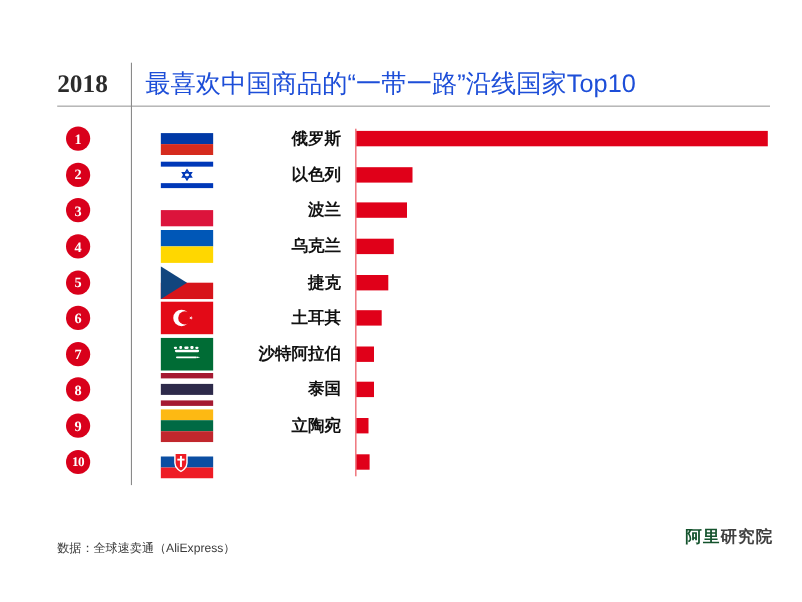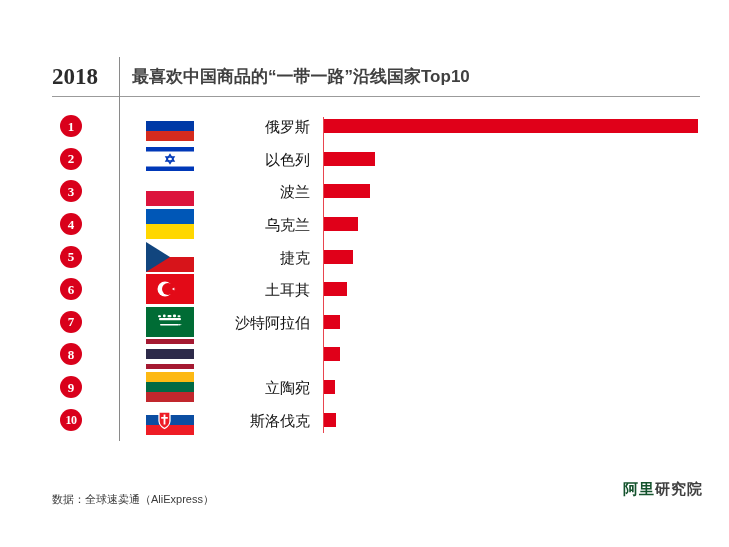--- a/index.html
+++ b/index.html
@@ -38,23 +38,23 @@
     font-size: 23px;
     font-weight: bold;
     color: #2b2b2b;
     letter-spacing: 0px;
     font-family: "Liberation Serif", "DejaVu Serif", serif;
     text-align: left;
     line-height: 1;
   }
   .header-title {
     padding-left: 17px;
-    font-size: 17px;
-    font-weight: bold;
-    color: #404040;
+    font-size: 23px;
+    font-weight: normal;
+    color: #1d4ed8;
     line-height: 1;
     white-space: nowrap;
   }
   .header-rule {
     position: absolute;
     left: 52px;
     top: 96px;
     width: 648px;
     height: 1px;
     background: #9b9b9b;
@@ -114,21 +114,21 @@
   .flag svg { display: block; width: 48px; height: 30px; }
 
   .country-label {
     position: absolute;
     left: 198px;
     width: 112px;
     top: 50%;
     transform: translateY(-50%);
     text-align: right;
     font-size: 15px;
-    font-weight: normal;
+    font-weight: bold;
     color: #111111;
     white-space: nowrap;
     line-height: 1;
   }
 
   .bar-track {
     position: absolute;
     left: 324px;
     right: 20px;
     top: 50%;
@@ -311,20 +311,21 @@
       <div class="row">
         <div class="rank-badge">8</div>
         <div class="flag">
           <svg viewBox="0 0 48 30">
             <rect width="48" height="30" fill="#ffffff"></rect>
             <rect width="48" height="5" fill="#a51931"></rect>
             <rect y="25" width="48" height="5" fill="#a51931"></rect>
             <rect y="10" width="48" height="10" fill="#2d2a4a"></rect>
           </svg>
         </div>
+        <div class="country-label">泰国</div>
         <div class="bar-track">
           <div class="bar" style="width:16.1px"></div>
         </div>
       </div>
       <div class="row">
         <div class="rank-badge">9</div>
         <div class="flag">
           <svg viewBox="0 0 48 30">
             <rect width="48" height="10" fill="#fdb913"></rect>
             <rect y="10" width="48" height="10" fill="#006a44"></rect>
@@ -343,21 +344,20 @@
             <rect width="48" height="10" fill="#ffffff"></rect>
             <rect y="10" width="48" height="10" fill="#0b4ea2"></rect>
             <rect y="20" width="48" height="10" fill="#ee1c25"></rect>
             <path d="M13 7 h11 v9 c0 5 -5.5 7.5 -5.5 7.5 S13 21 13 16 z" fill="#ee1c25" stroke="#ffffff" stroke-width="1.3"></path>
             <g fill="#ffffff">
               <rect x="17.6" y="9.5" width="1.8" height="10"></rect>
               <rect x="15.2" y="12" width="6.6" height="1.7"></rect>
             </g>
           </svg>
         </div>
-        <div class="country-label">斯洛伐克</div>
         <div class="bar-track">
           <div class="bar" style="width:12.0px"></div>
         </div>
       </div>
     </div>
 
   <div class="footer-source">数据：全球速卖通（AliExpress）</div>
 
   <div class="logo">
     <div class="logo-bottom"><span class="logo-cn-red">阿里</span><span class="logo-cn-gray">研究院</span></div>

